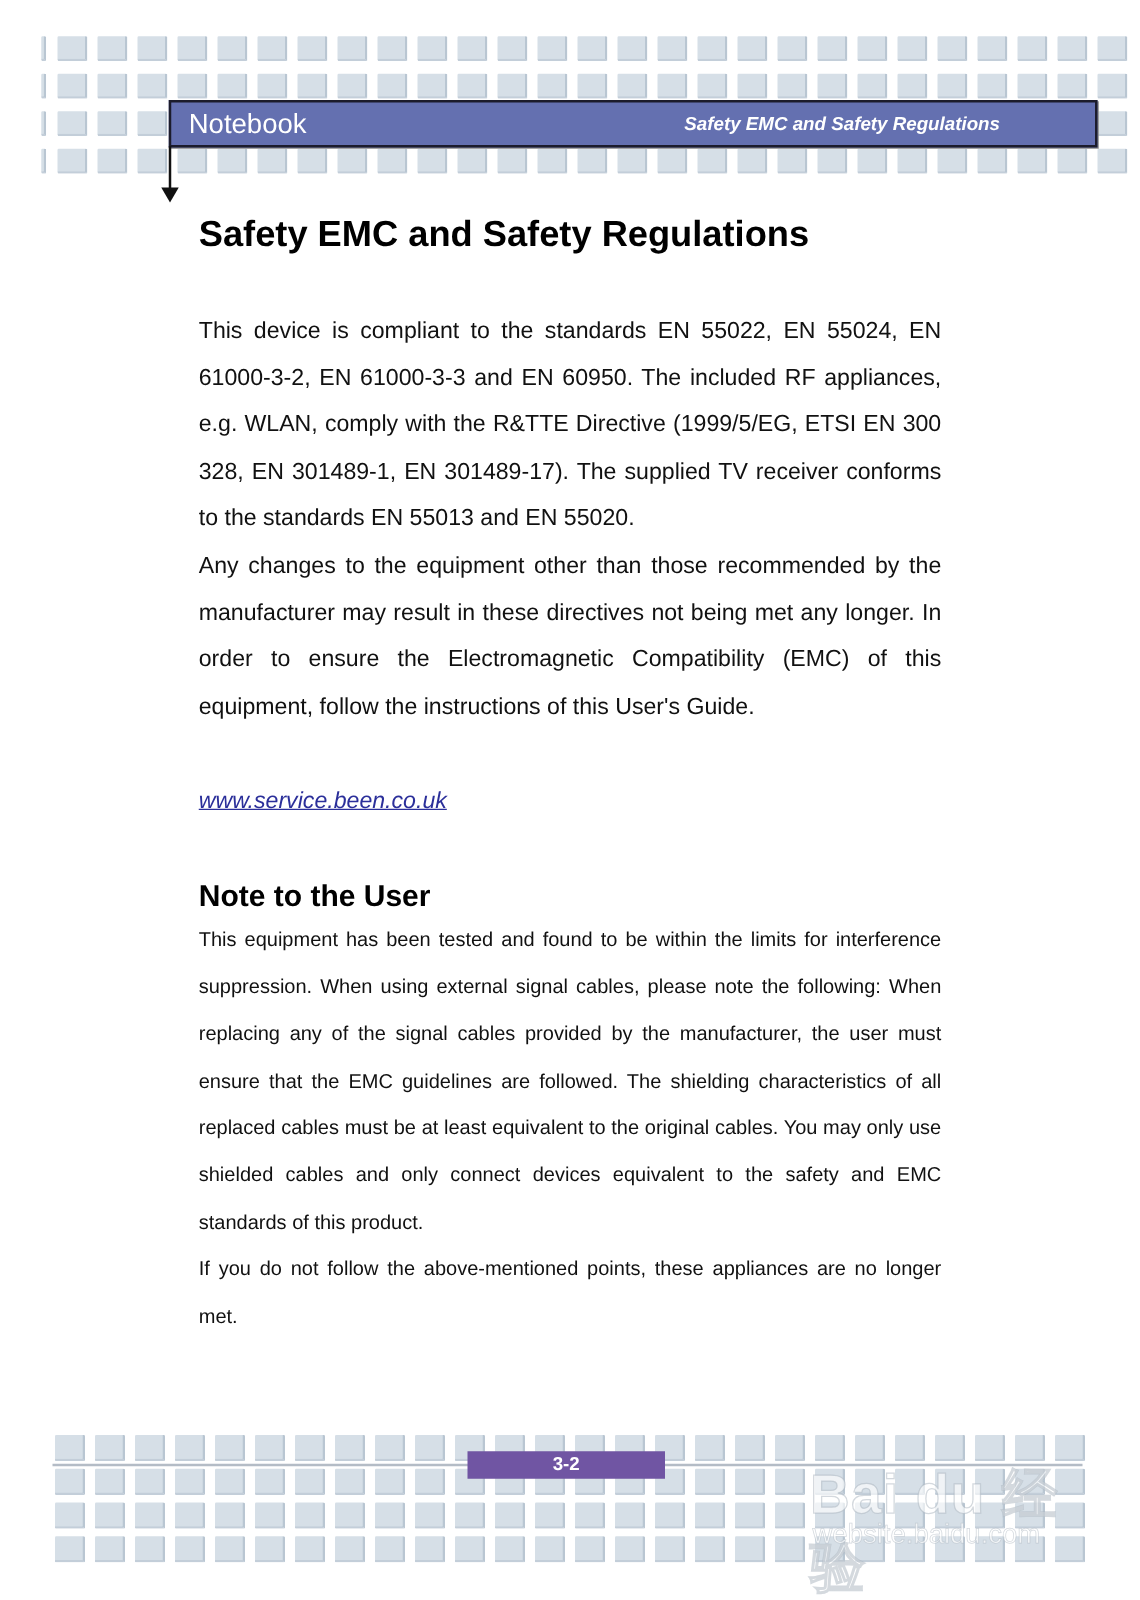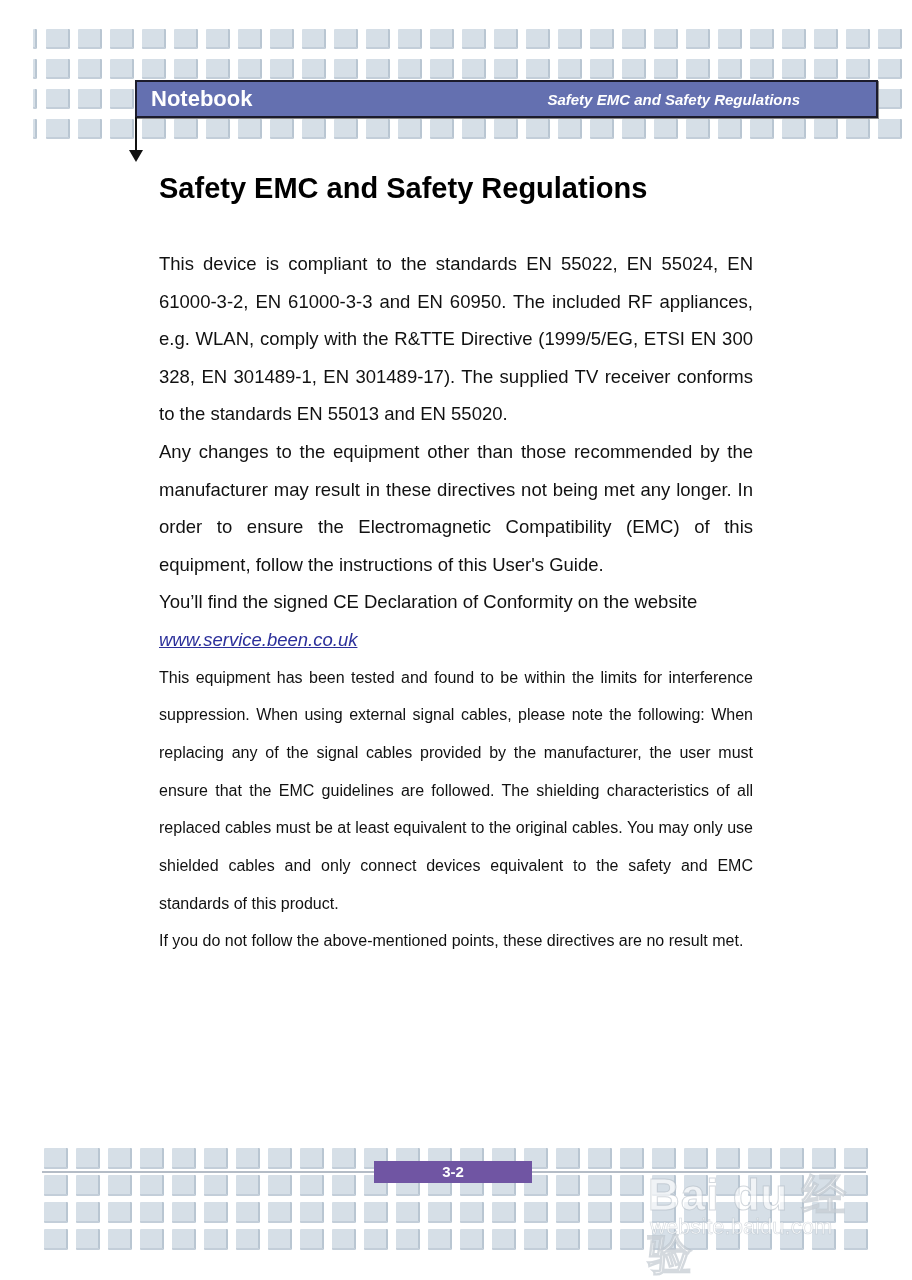--- a/index.html
+++ b/index.html
@@ -3,21 +3,21 @@
 <meta charset="utf-8">
 <style>
   html, body { margin: 0; padding: 0; background: #ffffff; }
   body { width: 912px; height: 1280px; position: relative; overflow: hidden;
          font-family: "Liberation Sans", sans-serif; color: #111; }
   .tiles { position: absolute; left: 0; top: 0; width: 912px; height: 1280px; pointer-events: none; }
   .tile { position: absolute; background: #d6dfe7; border-right: 2px solid #b9c6d2; border-bottom: 2px solid #c3ced9; box-sizing: border-box; border-radius: 1px; }
   .header-bar { position: absolute; left: 135px; top: 80px; width: 743px; height: 38px;
                 background: #6470b0; border: 2px solid #1c1c2c; box-sizing: border-box;
                 box-shadow: 1px 1px 0 #888; }
-  .header-left { position: absolute; left: 14px; top: 4px; color: #fff; font-weight: bold; font-size: 22px; }
+  .header-left { position: absolute; left: 14px; top: 4px; color: #fff; font-weight: normal; font-size: 22px; }
   .header-right { position: absolute; right: 76px; top: 9px; color: #fff; font-weight: bold; font-style: italic; font-size: 15px; }
   .arrow-line { position: absolute; left: 135px; top: 117px; width: 2px; height: 36px; background: #111; }
   .arrow-head { position: absolute; left: 129px; top: 150px; width: 0; height: 0;
                 border-left: 7px solid transparent; border-right: 7px solid transparent; border-top: 12px solid #111; }
   .content { position: absolute; left: 159px; top: 168px; width: 594px; }
   h1 { margin: 0; font-size: 29px; font-weight: bold; line-height: 40px; color: #000; }
   .para { margin: 0; font-size: 18.5px; line-height: 37.6px; text-align: justify; text-align-last: left; }
   .p1 { margin-top: 37px; }
   a.link { color: #2b2f9a; font-style: italic; text-decoration: underline; }
   h2 { margin: 0; font-size: 24px; font-weight: bold; line-height: 32px; color: #000; margin-top: 43px; }
@@ -260,26 +260,27 @@
   <span class="header-right">Safety EMC and Safety Regulations</span>
 </div>
 <div class="arrow-line"></div>
 <div class="arrow-head"></div>
 
 <div class="content">
   <h1>Safety EMC and Safety Regulations</h1>
   <p class="para p1">This device is compliant to the standards EN 55022, EN 55024, EN 61000-3-2, EN 61000-3-3 and EN 60950. The included RF appliances, e.g. WLAN, comply with the R&amp;TTE Directive (1999/5/EG, ETSI EN 300 328, EN 301489-1, EN 301489-17). The supplied TV receiver conforms to the standards EN 55013 and EN 55020.</p>
   <p class="para">Any changes to the equipment other than those recommended by the manufacturer may result in these directives not being met any longer. In order to ensure the Electromagnetic Compatibility (EMC) of this equipment, follow the instructions of this User's Guide.</p>
   <p class="para">
-    <span>You’ll find the signed CE Declaration of Conformity on the website</span><br>
+    <br>
     <a class="link" href="#">www.service.been.co.uk</a>
   </p>
 
+  <h2>Note to the User</h2>
   <p class="para2 n1">This equipment has been tested and found to be within the limits for interference suppression. When using external signal cables, please note the following: When replacing any of the signal cables provided by the manufacturer, the user must ensure that the EMC guidelines are followed. The shielding characteristics of all replaced cables must be at least equivalent to the original cables. You may only use shielded cables and only connect devices equivalent to the safety and EMC standards of this product.</p>
-  <p class="para2">If you do not follow the above-mentioned points, these directives are no result met.</p>
+  <p class="para2">If you do not follow the above-mentioned points, these appliances are no longer met.</p>
 </div>
 
 <div class="footer-line"></div>
 <div class="page-badge">3-2</div>
 
 <div class="watermark">
   <span class="wm-big">Bai du 经验</span>
   <span class="wm-small">website.baidu.com</span>
 </div>
 

